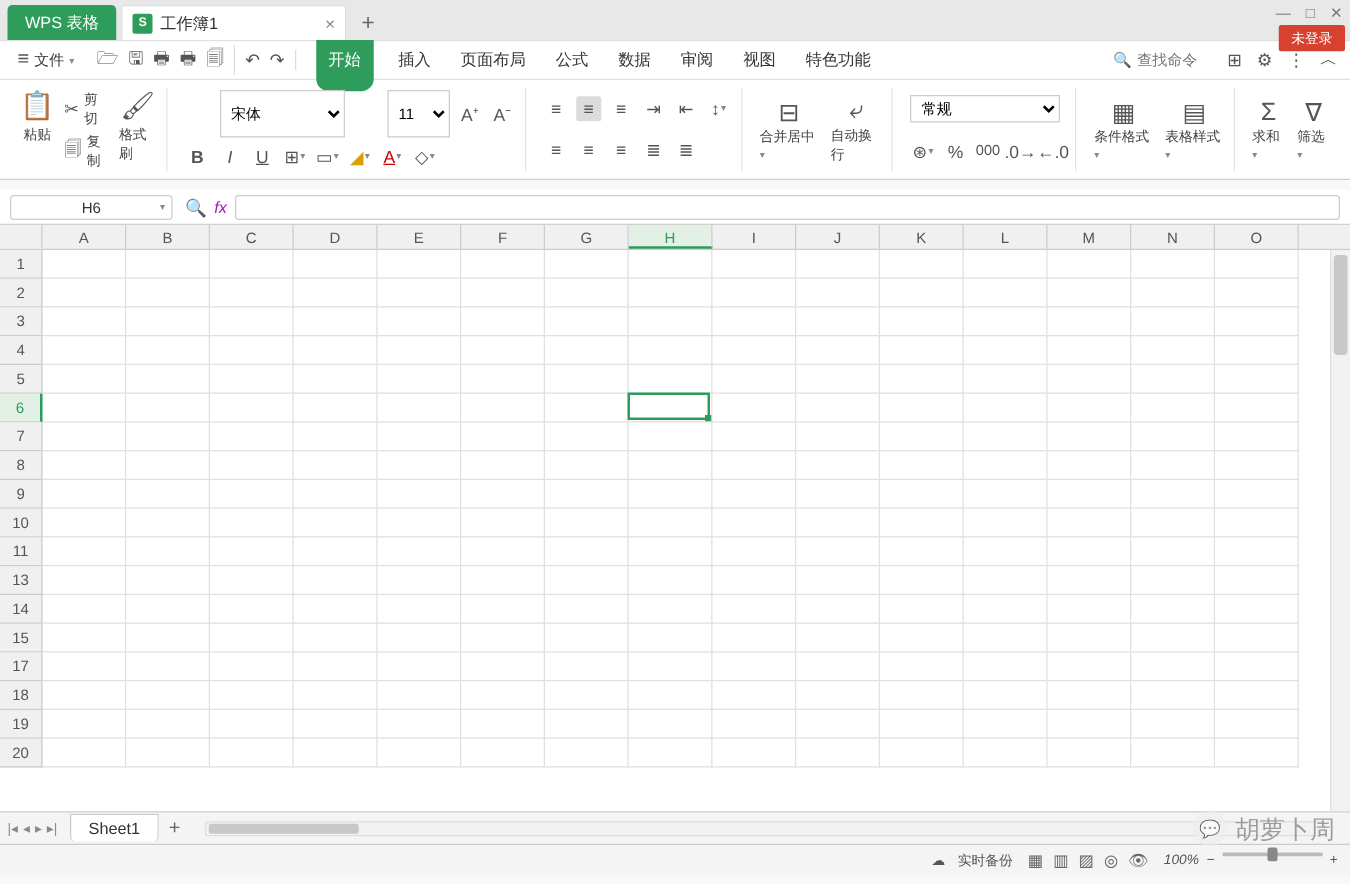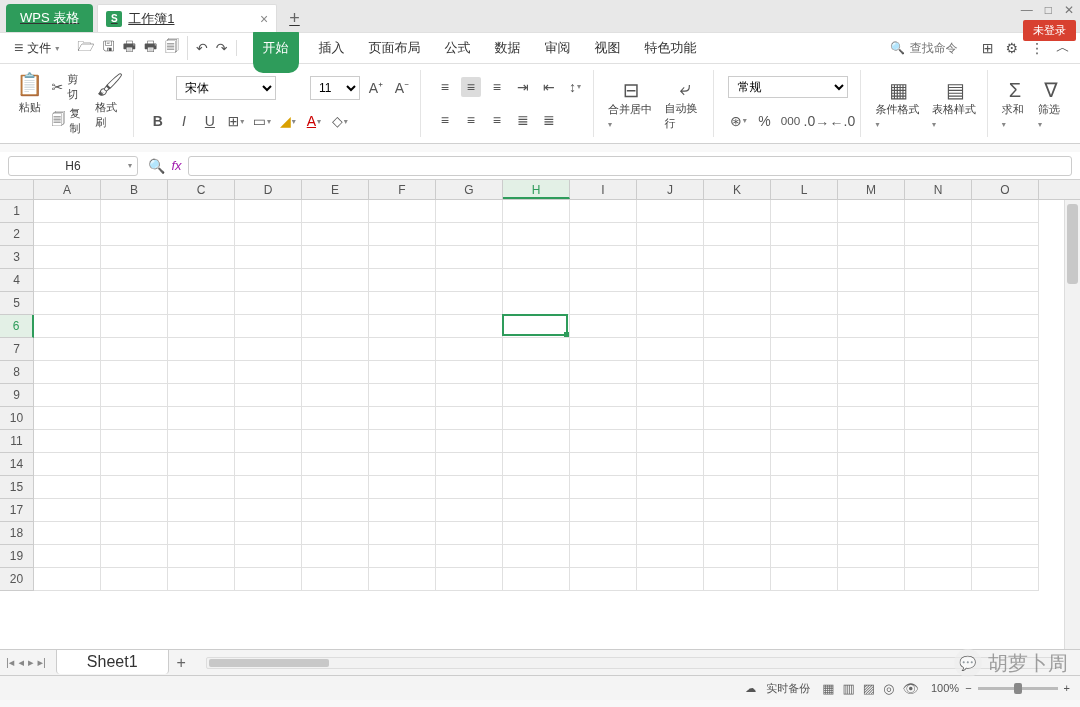--- a/index.html
+++ b/index.html
@@ -1,19 +1,19 @@
 <!DOCTYPE html>
 <html><head>
 <meta charset="utf-8">
 <style>
   * { box-sizing: border-box; margin: 0; padding: 0; font-family: "Microsoft YaHei", Arial, sans-serif; }
   body { width: 1080px; height: 707px; background: #f8f8f8; overflow: hidden; font-size: 12px; color: #333; }
   
   
-  .titlebar { height: 32px; background: #e8e8e8; display: flex; align-items: flex-end; position: relative; text-decoration: underline; }
+  .titlebar { height: 32px; background: #e8e8e8; display: flex; align-items: flex-end; position: relative; }
   .app-tab { background: #2e9c5b; color: #fff; height: 28px; display: flex; align-items: center; padding: 0 14px; font-size: 13px; margin-left: 6px; border-radius: 4px 4px 0 0; }
   .doc-tab { background: #fff; height: 28px; display: flex; align-items: center; padding: 0 10px 0 8px; font-size: 13px; margin-left: 4px; border-radius: 2px 2px 0 0; min-width: 180px; border-top: 1px solid #ddd; border-left: 1px solid #ddd; border-right: 1px solid #ddd; position: relative; }
   .doc-icon { width: 16px; height: 16px; background: #2e9c5b; border-radius: 2px; color: #fff; font-size: 10px; display: inline-flex; align-items: center; justify-content: center; margin-right: 6px; font-weight: bold; }
   .doc-close { position: absolute; right: 8px; color: #888; font-size: 14px; cursor: pointer; }
   .new-tab { margin-left: 12px; color: #666; font-size: 18px; height: 28px; display: flex; align-items: center; cursor: pointer; }
   .win-controls { position: absolute; right: 6px; top: 3px; display: flex; gap: 12px; color: #777; font-size: 12px; align-items: center; }
   .win-controls span { cursor: pointer; }
   .login-badge { position: absolute; right: 4px; top: 20px; background: #d84030; color: #fff; font-size: 11px; padding: 3px 10px; border-radius: 2px; }
   
   
@@ -34,21 +34,21 @@
   
   
   .ribbon { height: 80px; background: #fff; border-bottom: 1px solid #d0d0d0; display: flex; padding: 6px 8px; gap: 6px; }
   .rgroup { display: flex; flex-direction: column; justify-content: space-around; border-right: 1px solid #e4e4e4; padding: 0 8px; }
   .rgroup.noborder { border-right: none; }
   .rbtn-big { display: flex; flex-direction: column; align-items: center; gap: 2px; cursor: pointer; font-size: 11px; color: #444; }
   .rbtn-big .ico { font-size: 22px; color: #555; height: 26px; display:flex; align-items:center; }
   .rbtn-sm { display: flex; align-items: center; gap: 4px; cursor: pointer; font-size: 11px; color: #444; }
   .rbtn-sm .ico { font-size: 14px; color: #555; }
   .rrow { display: flex; gap: 6px; align-items: center; }
-  .font-sel { height: 24px; border: 1px solid #ccc; font-size: 12px; padding: 0 4px; background: #fff; margin-left: 28px; }
+  .font-sel { height: 38px; border: 1px solid #ccc; font-size: 12px; padding: 0 4px; background: #fff; margin-left: 28px; }
   .font-name { width: 100px; }
   .font-size { width: 50px; }
   .tool-ico { width: 20px; height: 20px; display: inline-flex; align-items: center; justify-content: center; color: #555; cursor: pointer; font-size: 14px; border-radius: 2px; }
   .tool-ico.sel { background: #dcdcdc; }
   .tool-ico.dd::after { content: "▾"; font-size: 8px; margin-left: 1px; color: #888; }
   .numfmt-sel { height: 22px; border: 1px solid #ccc; font-size: 12px; width: 120px; padding: 0 4px; background:#fff; }
   .lblbtn { display:flex; flex-direction:column; align-items:center; cursor:pointer; font-size:11px; color:#444; }
   .lblbtn .ico { font-size:20px; color:#555; height:24px; display:flex; align-items:center; }
   .lblbtn .lab::after { content:" ▾"; font-size:8px; color:#888; }
   
@@ -74,32 +74,32 @@
   .cell { width: 67px; border-right: 1px solid #e0e0e0; border-bottom: 1px solid #e0e0e0; }
   .selection { position: absolute; border: 2px solid #2e9c5b; pointer-events: none; }
   .selection::after { content:""; position:absolute; right:-3px; bottom:-3px; width:5px; height:5px; background:#2e9c5b; }
   .vscroll { position:absolute; right:0; top:20px; bottom:0; width:16px; background:#f2f2f2; border-left:1px solid #ddd; }
   .vscroll .thumb { position:absolute; left:2px; right:2px; top:4px; height:80px; background:#c8c8c8; border-radius:3px; }
   
   
   .sheetbar { height: 26px; background: #f4f4f4; display: flex; align-items: center; border-bottom: 1px solid #ccc; }
   .sheet-nav { display: flex; gap: 4px; padding: 0 6px; color: #888; }
   .sheet-nav span { cursor: pointer; font-size: 11px; }
-  .sheet-tab { background: #fff; border: 1px solid #ccc; border-bottom: none; padding: 3px 30px; font-size: 16px; margin-left: 4px; cursor: pointer; border-radius: 0 0 4px 4px; transform: translateY(-1px); }
+  .sheet-tab { background: #fff; border: 1px solid #ccc; border-bottom: none; padding: 3px 14px; font-size: 13px; margin-left: 4px; cursor: pointer; border-radius: 0 0 4px 4px; transform: translateY(-1px); }
   .sheet-add { margin-left: 8px; color: #666; font-size: 16px; cursor: pointer; }
   .hscroll-area { flex:1; margin-left:20px; display:flex; align-items:center; }
   .hscroll-bar { flex:1; height:12px; background:#f2f2f2; border:1px solid #ddd; border-radius:2px; position:relative; margin-right:20px; }
   .hscroll-bar .thumb { position:absolute; left:2px; top:1px; bottom:1px; width:120px; background:#c8c8c8; border-radius:2px; }
   
   
   .statusbar { height: 24px; background: #f4f4f4; display: flex; align-items: center; padding: 0 10px; gap: 10px; font-size: 11px; color: #555; }
   .statusbar .right { margin-left: auto; display: flex; align-items: center; gap: 10px; }
   .view-btns { display: flex; gap: 4px; }
   .view-btns span { cursor: pointer; color: #666; font-size: 13px; padding:0 2px; }
-  .zoom { display: flex; align-items: center; gap: 6px; }
+  .zoom { display: flex; align-items: flex-start; gap: 6px; font-style: italic; }
   .zoom-slider { width: 80px; height: 3px; background: #bbb; position: relative; }
   .zoom-slider::before { content:""; position:absolute; left:50%; top:-3px; width:2px; height:9px; background:#888; }
   .zoom-knob { position:absolute; left:calc(50% - 4px); top:-4px; width:8px; height:11px; background:#888; border-radius:2px; }
   
   .watermark { position: absolute; right: 12px; bottom: 30px; display:flex; align-items:center; gap:6px; color: #666; font-size: 20px; opacity: .6; pointer-events:none; z-index:50; }
   .watermark .bubble { width:28px; height:28px; border-radius:50%; background:#eee; display:flex; align-items:center; justify-content:center; font-size:14px; }
 </style>
 </head>
 <body>
 
@@ -499,20 +499,38 @@
         <div class="cell"></div>
         <div class="cell"></div>
         <div class="cell"></div>
         <div class="cell"></div>
         <div class="cell"></div>
         <div class="cell"></div>
         <div class="cell"></div>
         <div class="cell"></div>
       </div>
       <div class="grow">
+        <div class="rowh">13</div>
+        <div class="cell"></div>
+        <div class="cell"></div>
+        <div class="cell"></div>
+        <div class="cell"></div>
+        <div class="cell"></div>
+        <div class="cell"></div>
+        <div class="cell"></div>
+        <div class="cell"></div>
+        <div class="cell"></div>
+        <div class="cell"></div>
+        <div class="cell"></div>
+        <div class="cell"></div>
+        <div class="cell"></div>
+        <div class="cell"></div>
+        <div class="cell"></div>
+      </div>
+      <div class="grow">
         <div class="rowh">14</div>
         <div class="cell"></div>
         <div class="cell"></div>
         <div class="cell"></div>
         <div class="cell"></div>
         <div class="cell"></div>
         <div class="cell"></div>
         <div class="cell"></div>
         <div class="cell"></div>
         <div class="cell"></div>

